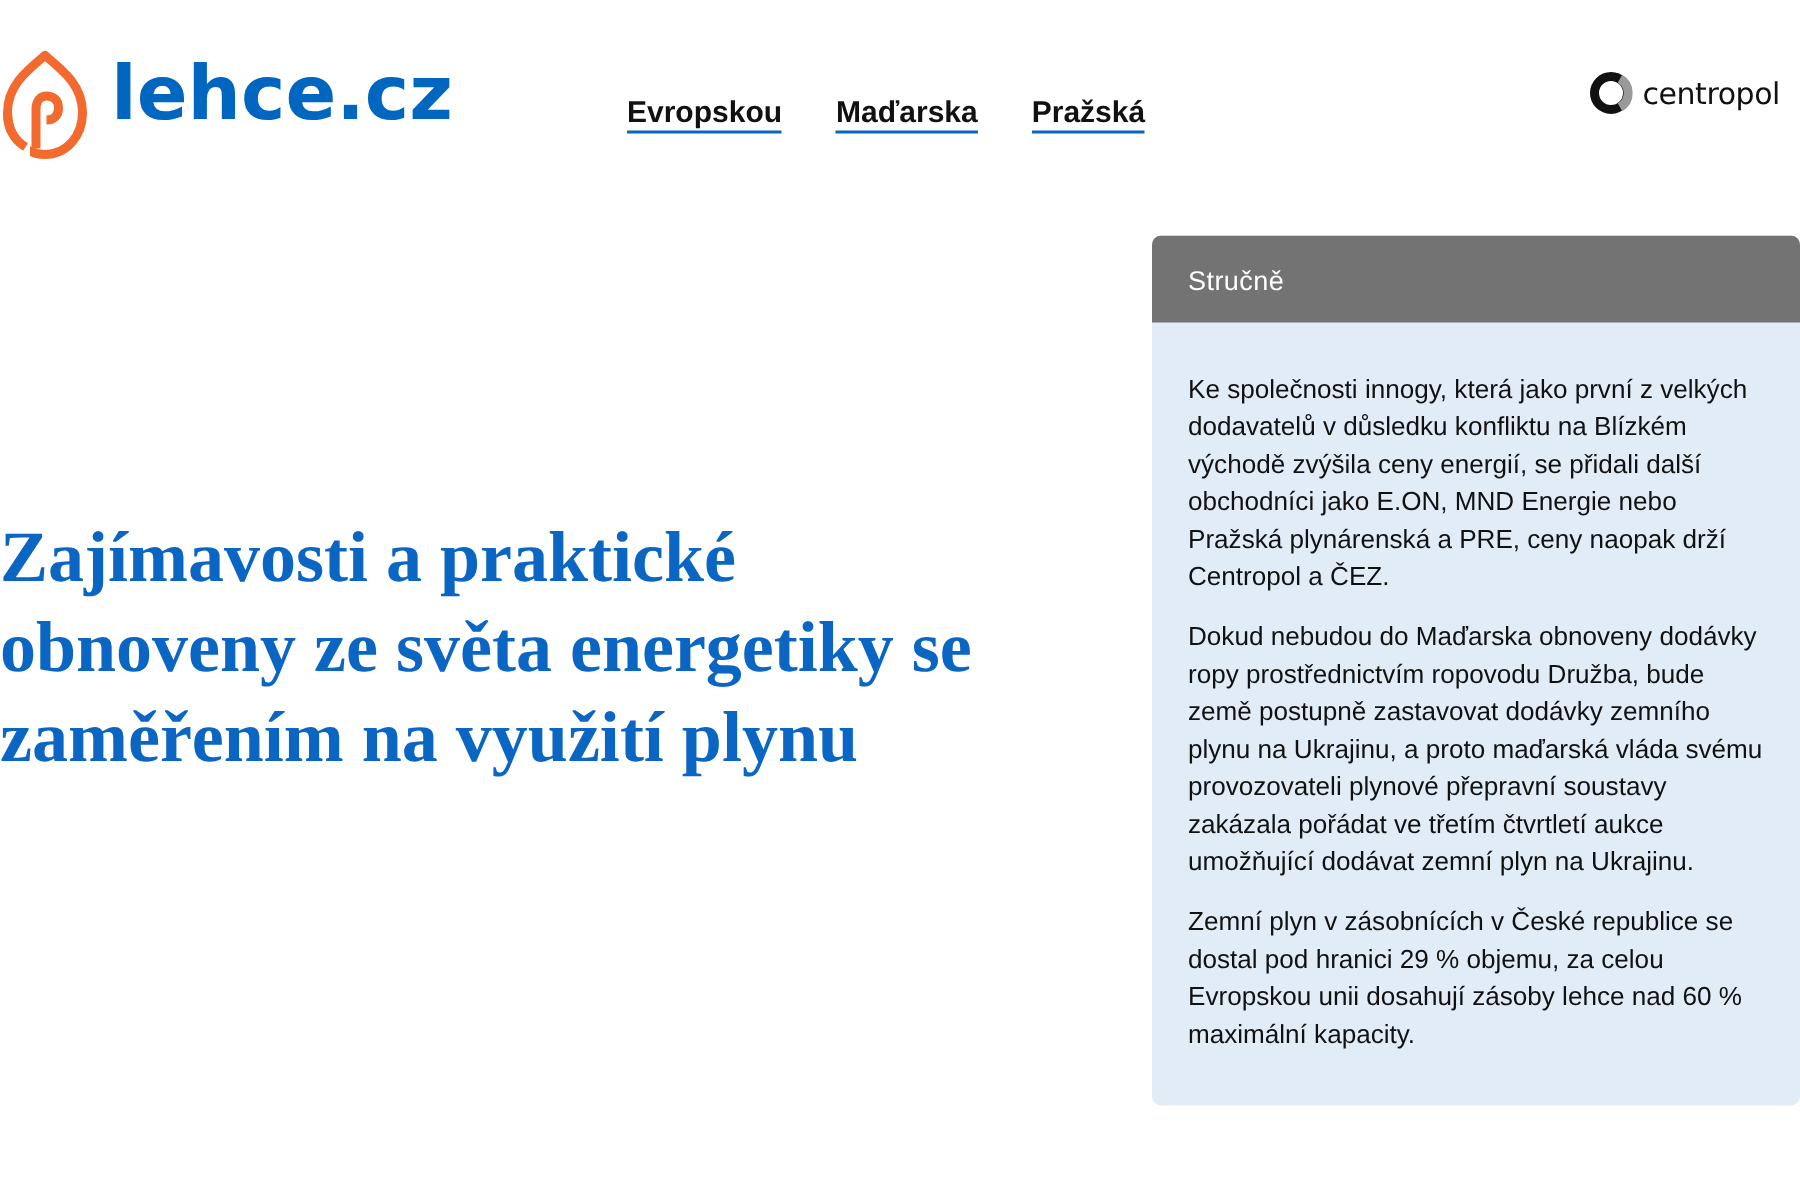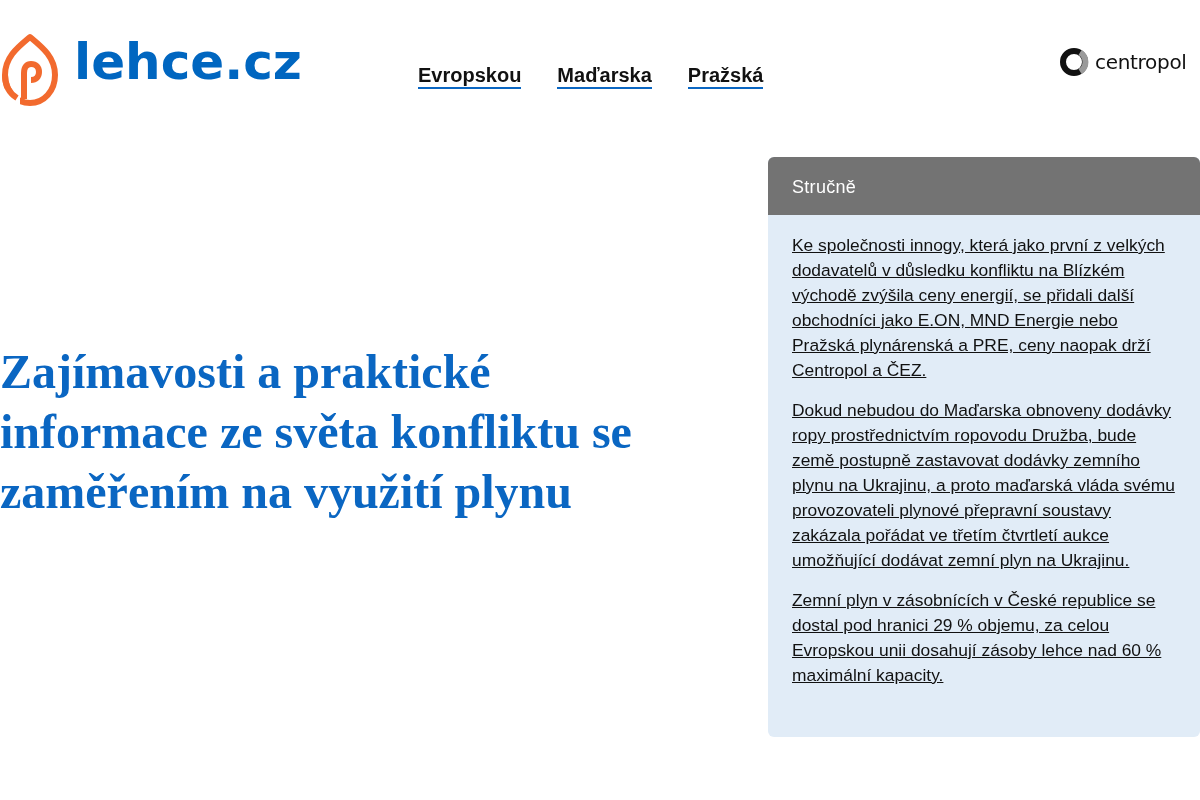--- a/index.html
+++ b/index.html
@@ -16,21 +16,21 @@
 
     .partner { position: absolute; left: 1059px; top: 47px; display: flex; align-items: center; }
     .partner-icon { width: 30px; height: 30px; display: block; }
     .partner-text { font-family: "DejaVu Sans", sans-serif; font-size: 20px; color: #111111; margin-left: 6px; letter-spacing: -0.3px; }
 
     .hero { position: absolute; left: 0; top: 342px; width: 700px; }
     .hero h1 { font-family: "Liberation Serif", serif; font-weight: bold; font-size: 48px; line-height: 60px; color: #0a66c2; }
 
     .card { position: absolute; left: 768px; top: 157px; width: 432px; height: 580px; background: #e1ecf7; border-radius: 6px; overflow: hidden; }
     .card-header { height: 58px; background: #737373; color: #ffffff; font-size: 18px; padding: 0 24px; line-height: 60px; letter-spacing: 0.3px; }
-    .card-body { padding: 18px 24px 0 24px; text-decoration: underline; }
+    .card-body { padding: 32px 24px 0 24px; }
     .card-body p { font-size: 17.4px; line-height: 25px; color: #111111; margin-bottom: 15px; }
   </style>
 </head>
 <body>
 
 <header class="header">
   <a class="logo">
     <svg class="logo-icon" viewBox="0 0 60 74">
       <path d="M30 4 C 18 14, 5 24, 5 42 C 5 58, 16 70, 30 70 C 44 70, 55 58, 55 42 C 55 24, 42 14, 30 4 Z" fill="none" stroke="#f26a2e" stroke-width="6" stroke-linejoin="round"></path>
       <path d="M24 66 L24 40 C24 34 27 31 31 31 C36 31 39 34 39 39 C39 44 36 47 31 47" fill="none" stroke="#f26a2e" stroke-width="6" stroke-linecap="butt"></path>
@@ -49,21 +49,21 @@
   <a class="partner">
     <svg class="partner-icon" viewBox="0 0 30 30">
       <circle cx="15" cy="15" r="11" fill="none" stroke="#111111" stroke-width="6"></circle>
       <path d="M 21 5.5 A 11 11 0 0 1 21 24.5" fill="none" stroke="#9a9a9a" stroke-width="6"></path>
     </svg>
     <span class="partner-text">centropol</span>
   </a>
 </header>
 
 <section class="hero">
-  <h1>Zajímavosti a praktické informace ze světa konfliktu se zaměřením na využití plynu</h1>
+  <h1>Zajímavosti a praktické obnoveny ze světa energetiky se zaměřením na využití plynu</h1>
 </section>
 
 <aside class="card">
   <div class="card-header">Stručně</div>
   <div class="card-body">
     <p>Ke společnosti innogy, která jako první z velkých dodavatelů v důsledku konfliktu na Blízkém východě zvýšila ceny energií, se přidali další obchodníci jako E.ON, MND Energie nebo Pražská plynárenská a PRE, ceny naopak drží Centropol a ČEZ.</p>
     <p>Dokud nebudou do Maďarska obnoveny dodávky ropy prostřednictvím ropovodu Družba, bude země postupně zastavovat dodávky zemního plynu na Ukrajinu, a proto maďarská vláda svému provozovateli plynové přepravní soustavy zakázala pořádat ve třetím čtvrtletí aukce umožňující dodávat zemní plyn na Ukrajinu.</p>
     <p>Zemní plyn v zásobnících v České republice se dostal pod hranici 29 % objemu, za celou Evropskou unii dosahují zásoby lehce nad 60 % maximální kapacity.</p>
   </div>
 </aside>

